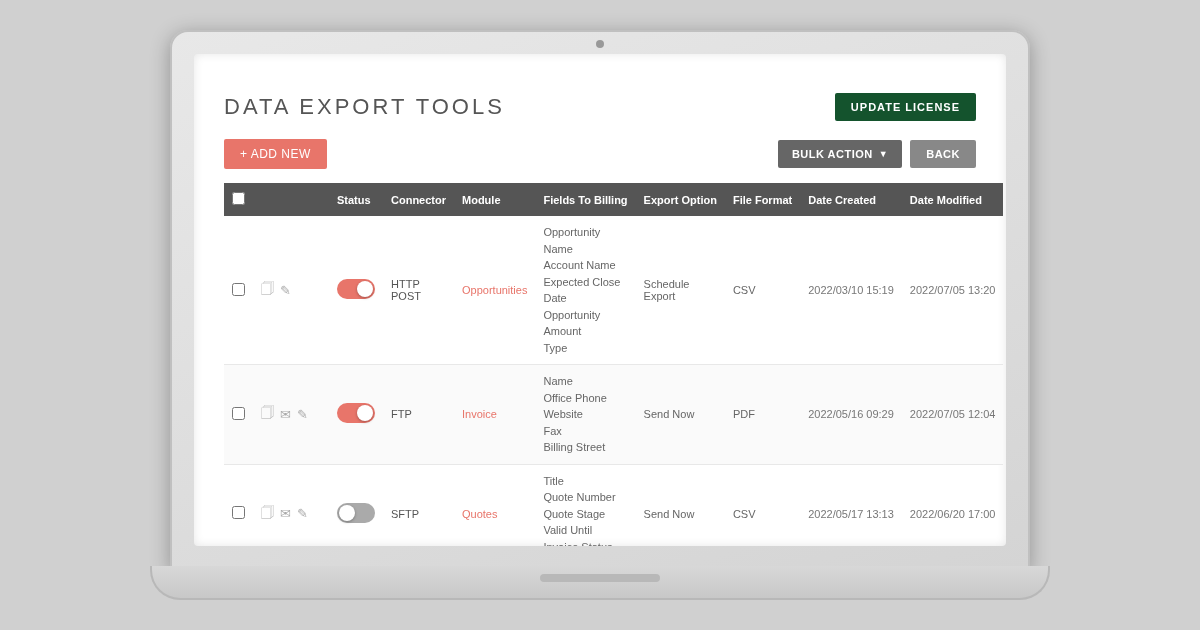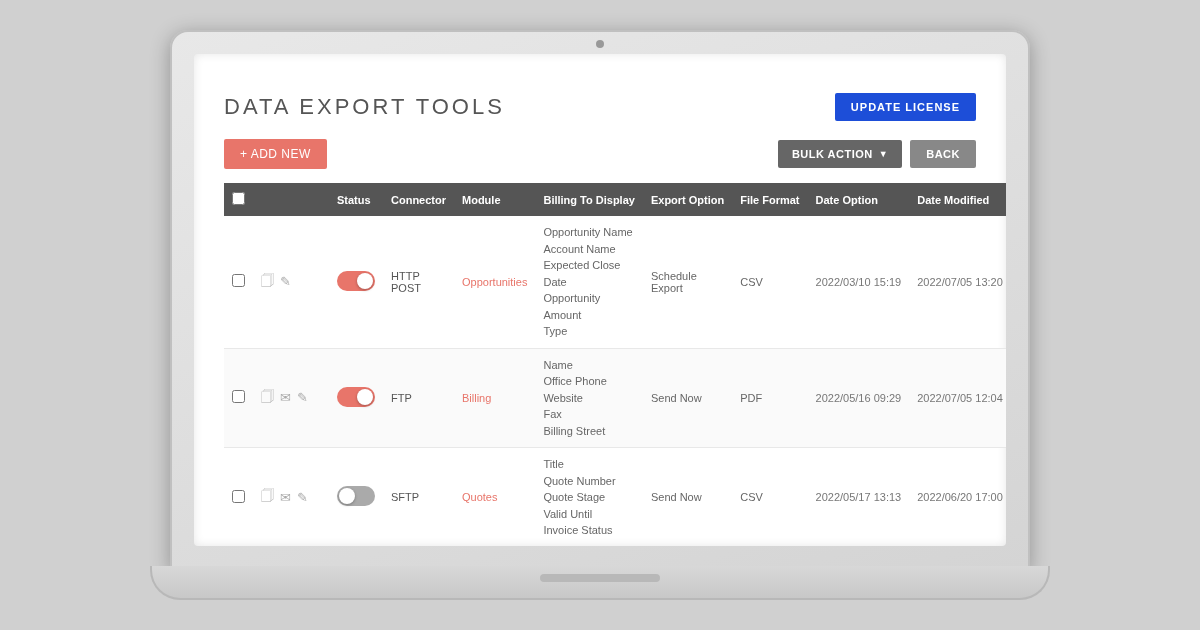--- a/index.html
+++ b/index.html
@@ -98,21 +98,21 @@
 
     .page-title {
       font-size: 22px;
       font-weight: 300;
       letter-spacing: 3px;
       color: #555;
       text-transform: uppercase;
     }
 
     .btn-update-license {
-      background: #1d4ed8;
+      background: #14532d;
       color: #fff;
       border: none;
       padding: 8px 16px;
       font-size: 11px;
       font-weight: bold;
       letter-spacing: 1px;
       cursor: pointer;
       border-radius: 2px;
     }
 
@@ -341,24 +341,24 @@
         <table class="data-table">
           <thead>
             <tr>
               <th>
                 <input type="checkbox" class="header-checkbox" style="">
               </th>
               <th></th>
               <th>Status</th>
               <th>Connector</th>
               <th>Module</th>
-              <th>Billing To Display</th>
+              <th>Fields To Billing</th>
               <th>Export Option</th>
               <th>File Format</th>
-              <th>Date Option</th>
+              <th>Date Created</th>
               <th>Date Modified</th>
             </tr>
           </thead>
           <tbody id="table-body">
           <tr>
                 <td><input type="checkbox" class="row-checkbox" style=""></td>
                 <td>
                   <div class="action-icons">
       <span class="icon-btn">🗍</span>
                     <span class="icon-btn">✎</span>
@@ -389,21 +389,21 @@
                     <span class="icon-btn">✎</span>
     </div>
                 </td>
                 <td>
       <div class="toggle">
         <div class="toggle-track on">
           <div class="toggle-thumb"></div>
         </div>
       </div></td>
                 <td><span class="connector-text">FTP</span></td>
-                <td><span class="module-text">Billing</span></td>
+                <td><span class="module-text">Invoice</span></td>
                 <td>
                   <div class="fields-list">Name<br>Office Phone<br>Website<br>Fax<br>Billing Street</div>
                 </td>
                 <td><span class="export-option">Send Now</span></td>
                 <td><span class="file-format">PDF</span></td>
                 <td><span class="date-text">2022/05/16 09:29</span></td>
                 <td><span class="date-text">2022/07/05 12:04</span></td>
               </tr>
               <tr>
                 <td><input type="checkbox" class="row-checkbox" style=""></td>

